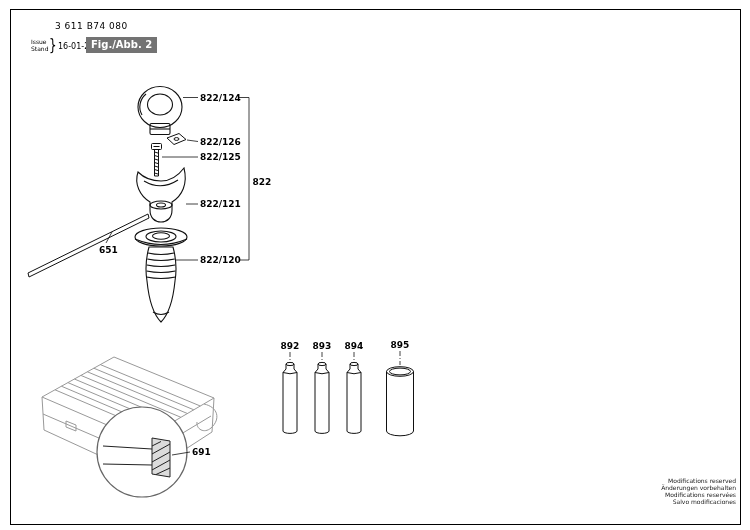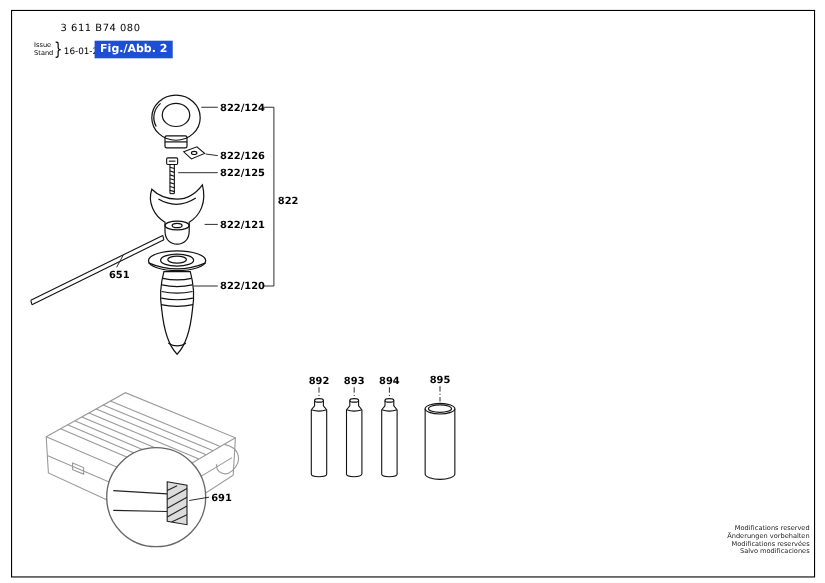--- a/index.html
+++ b/index.html
@@ -22,21 +22,21 @@
   }
   .brace {
     position:absolute; left:49px; top:35px;
     font-size:12px; transform:scaleY(1.35); transform-origin:top left;
   }
   .issue-date {
     position:absolute; left:58px; top:42px; font-size:8px; white-space:nowrap;
   }
   .fig-box {
     position:absolute; left:86px; top:37px;
-    background:#1d4ed8; color:#fff; font-size:10px; font-weight:bold;
+    background:#737373; color:#fff; font-size:10px; font-weight:bold;
     padding:2px 5px 3px 5px; white-space:nowrap;
   }
   .drawing { position:absolute; left:0; top:0; }
   .lbl { font:700 9px "DejaVu Sans", sans-serif; fill:#000; }
   .footer {
     position:absolute; right:14px; bottom:25px;
     text-align:right; font-size:6px; line-height:7px; color:#222;
   }
 </style>
 </head>

